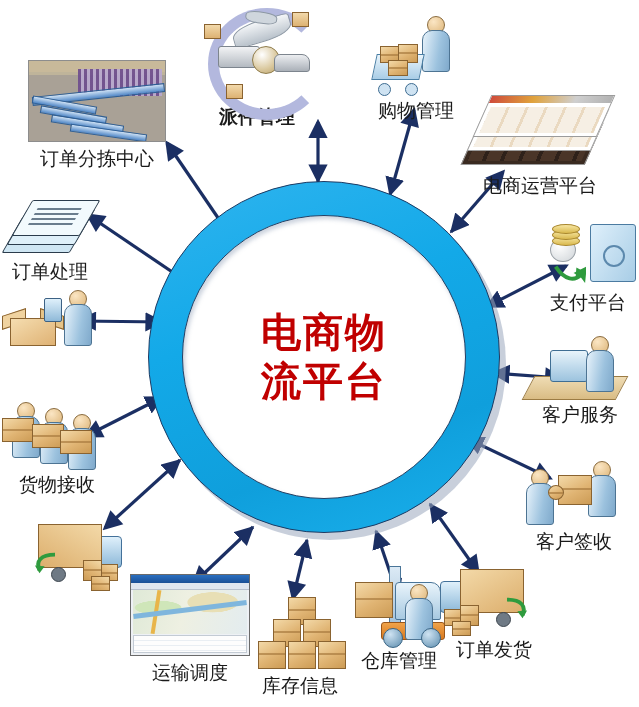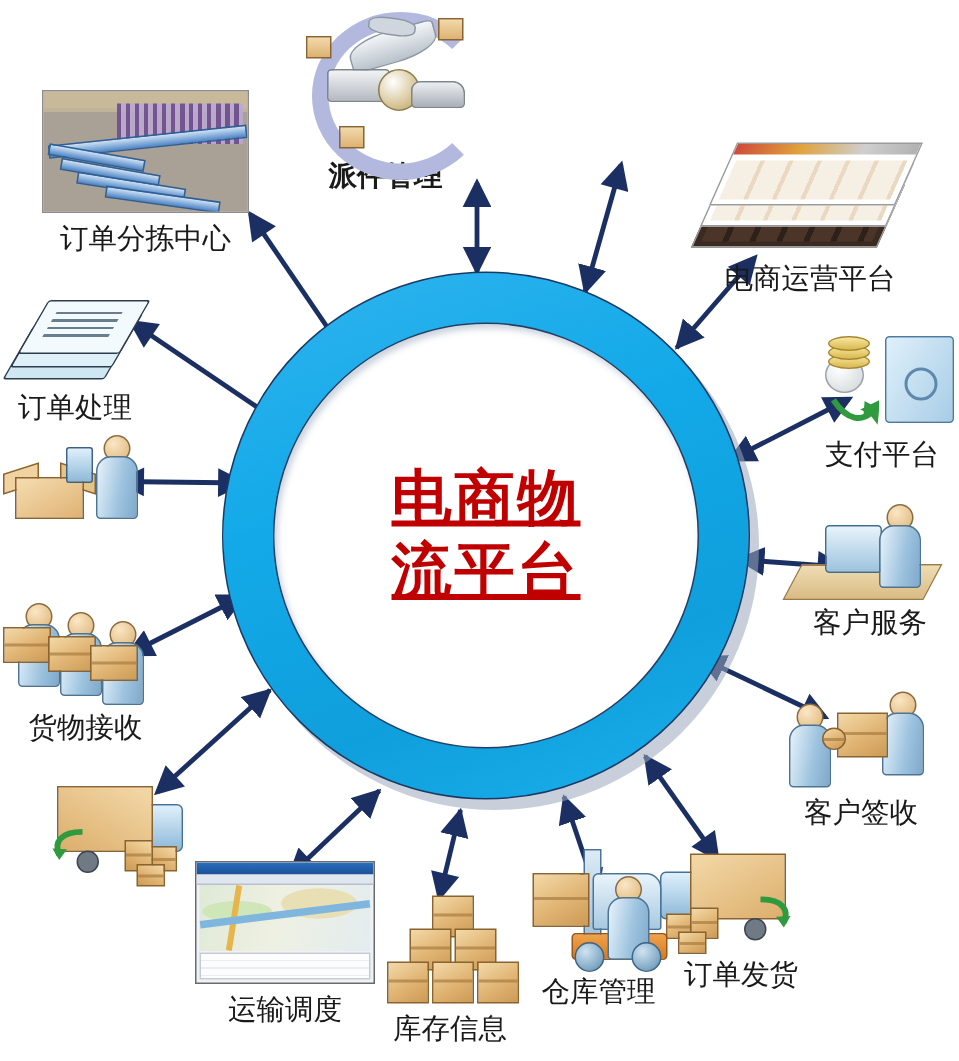--- a/index.html
+++ b/index.html
@@ -18,21 +18,21 @@
      border-radius:50%;
      background:linear-gradient(160deg,#2fb4ef 0%,#13a9e8 38%,#0f9fdc 72%,#1ab0ec 100%);
      border:1.5px solid #1b3a63;box-sizing:border-box;}
   .ring-hole{position:absolute;left:34px;top:34px;width:284px;height:284px;
      border-radius:50%;background:#ffffff;border:1.5px solid #243f63;box-sizing:border-box;
      box-shadow:inset 2px 3px 4px rgba(110,130,160,.35);}
   .center-text{position:absolute;left:0;top:0;width:352px;height:352px;
      display:flex;flex-direction:column;align-items:center;justify-content:center;
      color:#c00000;font-weight:700;font-size:40px;line-height:1.22;
      letter-spacing:2px;text-align:center;}
-  .center-text span{display:block;text-decoration:underline;}
+  .center-text span{display:block;}
 
   
   .node{position:absolute;}
   .node .cap{font-size:19px;color:#1a1a1a;white-space:nowrap;text-align:center;
      font-family:"DejaVu Sans","Liberation Sans",sans-serif;}
   .art{position:relative;}
 
   
   .photo-sort{width:136px;height:80px;border:1px solid #8d8d8d;
      background:
@@ -251,20 +251,37 @@
       <div class="truck"></div>
       <div class="globe"></div>
       <div class="car"></div>
       <div class="pkg" style="left:0px;top:18px;"></div>
       <div class="pkg" style="left:22px;top:78px;"></div>
       <div class="pkg" style="left:88px;top:6px;"></div>
     </div>
     <div class="cap" style="margin-top:2px;">派件管理</div>
   </div>
 
+  <div class="node" style="left:372px;top:10px;">
+    <div class="art" style="width:88px;height:88px;position:relative;margin:0 auto;">
+      <div class="person" style="position:absolute;left:50px;top:6px;">
+          <div class="head"></div>
+          <div class="body"></div>
+        </div>
+      <div class="cart" style="position:absolute;left:2px;top:34px;">
+        <div class="basket"></div>
+        <div class="box pk" style="position:absolute;left:6px;top:2px;width:18px;height:15px;"></div>
+        <div class="box pk" style="position:absolute;left:24px;top:0px;width:18px;height:17px;"></div>
+        <div class="box pk" style="position:absolute;left:14px;top:16px;width:18px;height:14px;"></div>
+        <div class="wheel w1"></div>
+          <div class="wheel w2"></div>
+      </div>
+    </div>
+    <div class="cap">购物管理</div>
+  </div>
 
   <div class="node" style="left:470px;top:95px;">
     <div class="art shopsite" style="margin:0 auto;">
       <div class="sheet s3"></div>
         <div class="sheet s2"></div>
         <div class="sheet s1"></div>
     </div>
     <div class="cap" style="margin-top:6px;">电商运营平台</div>
   </div>
 

